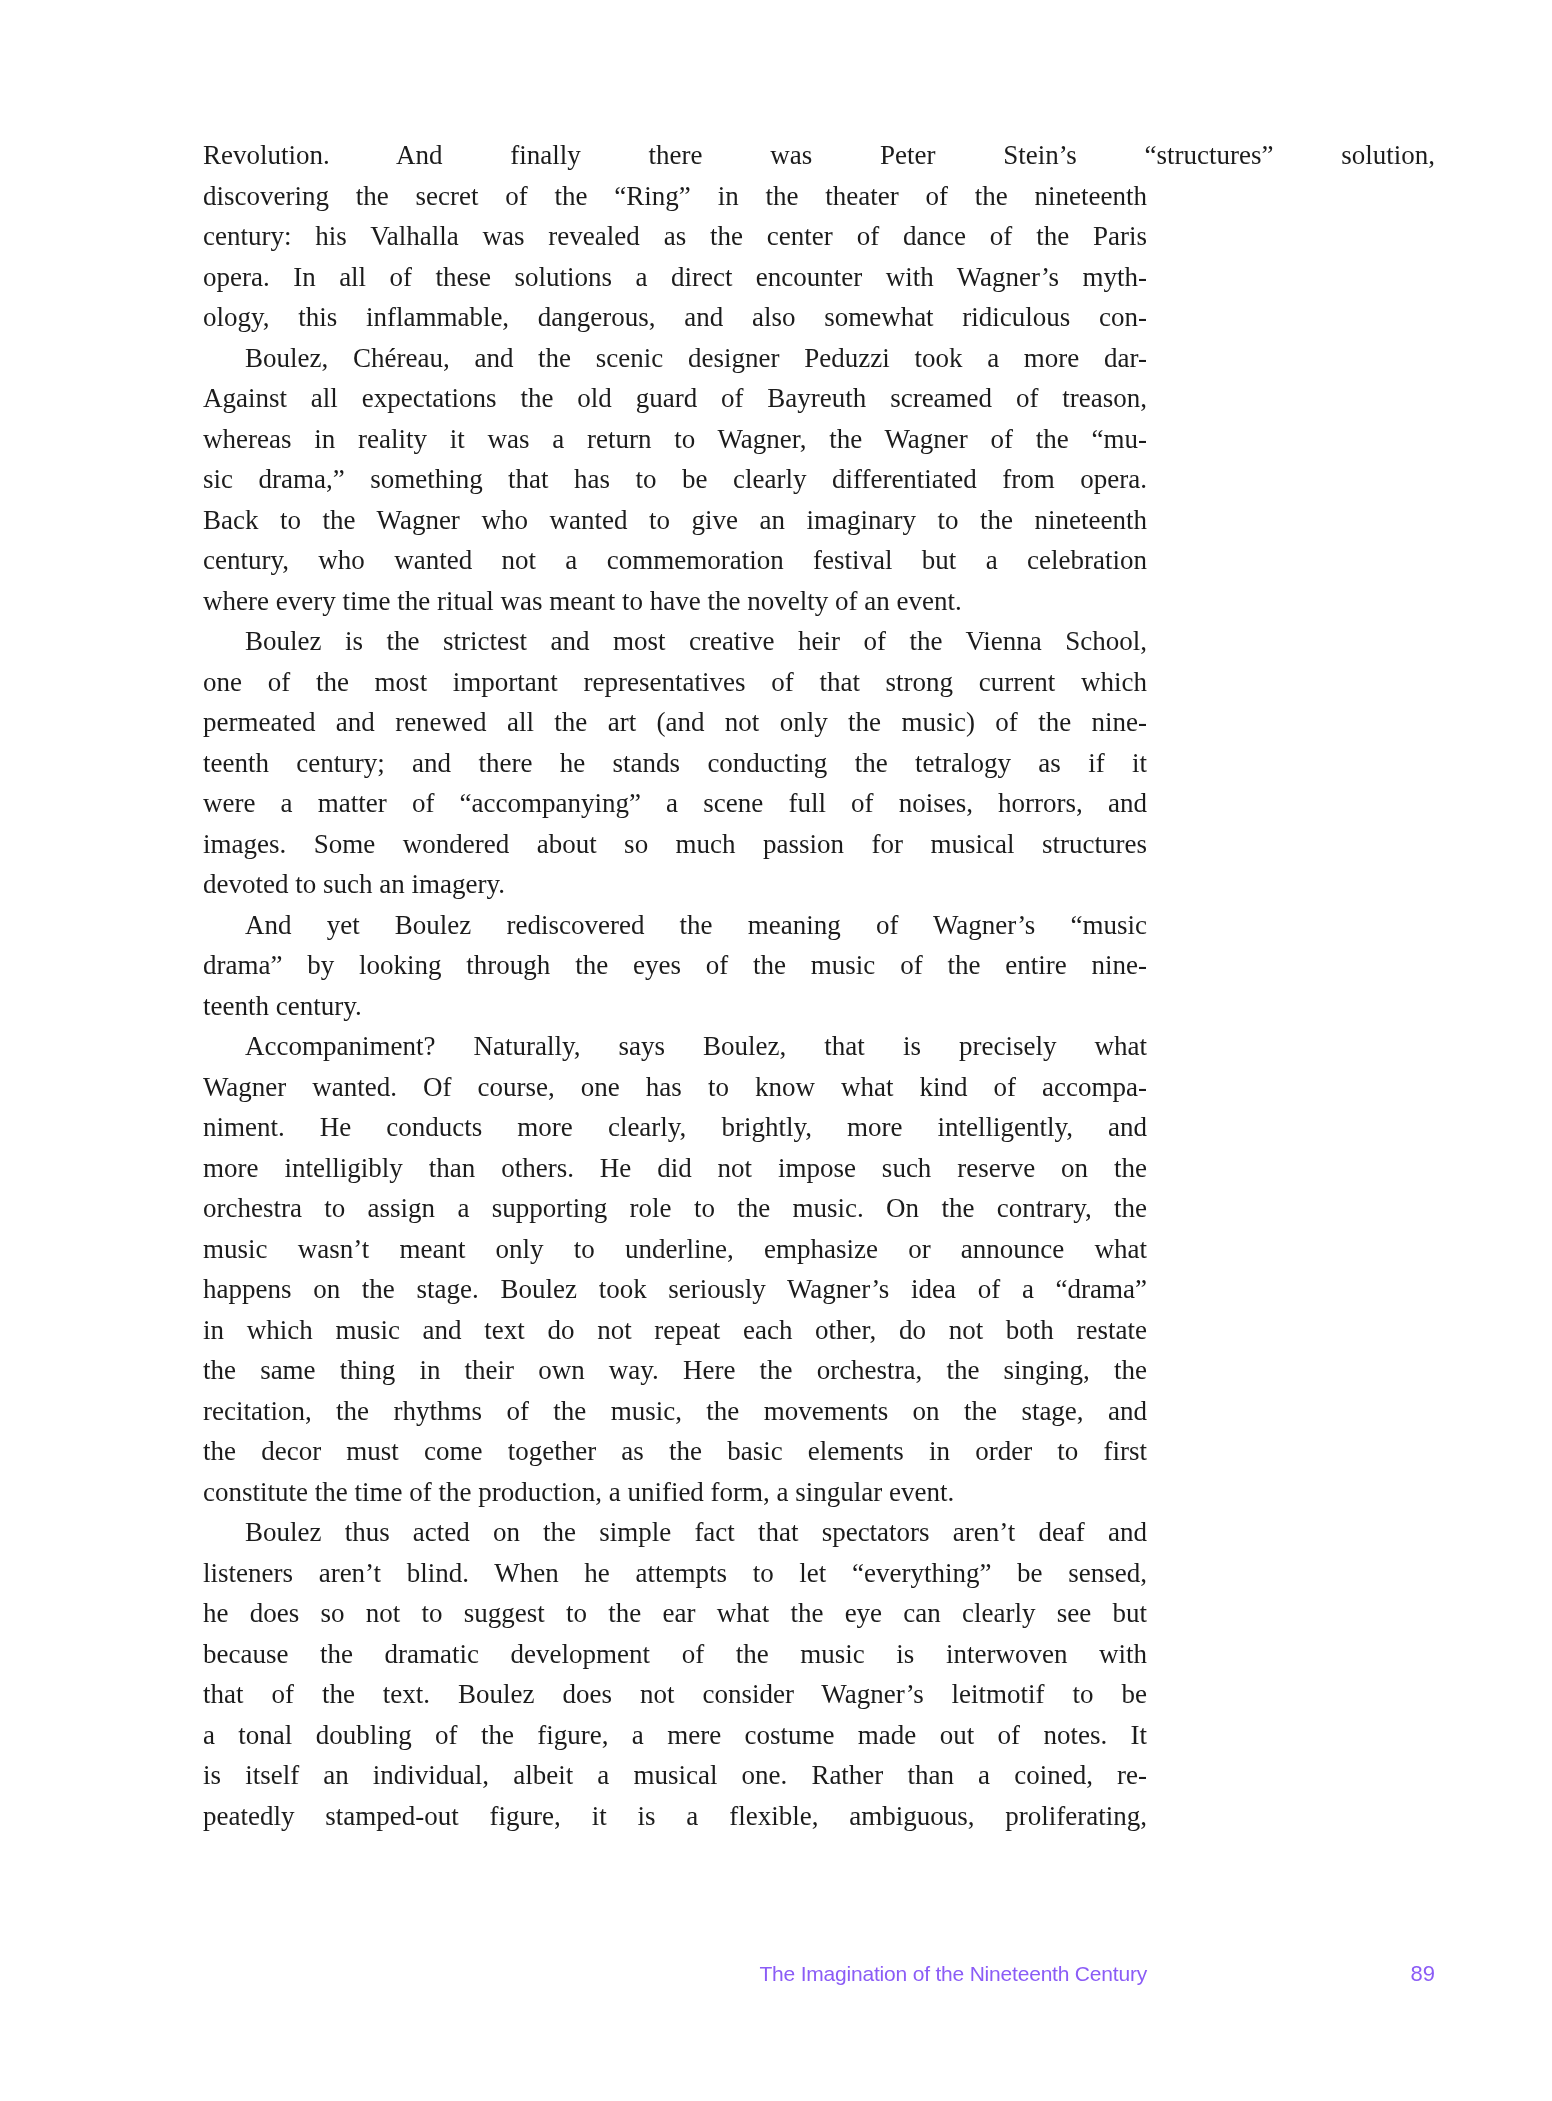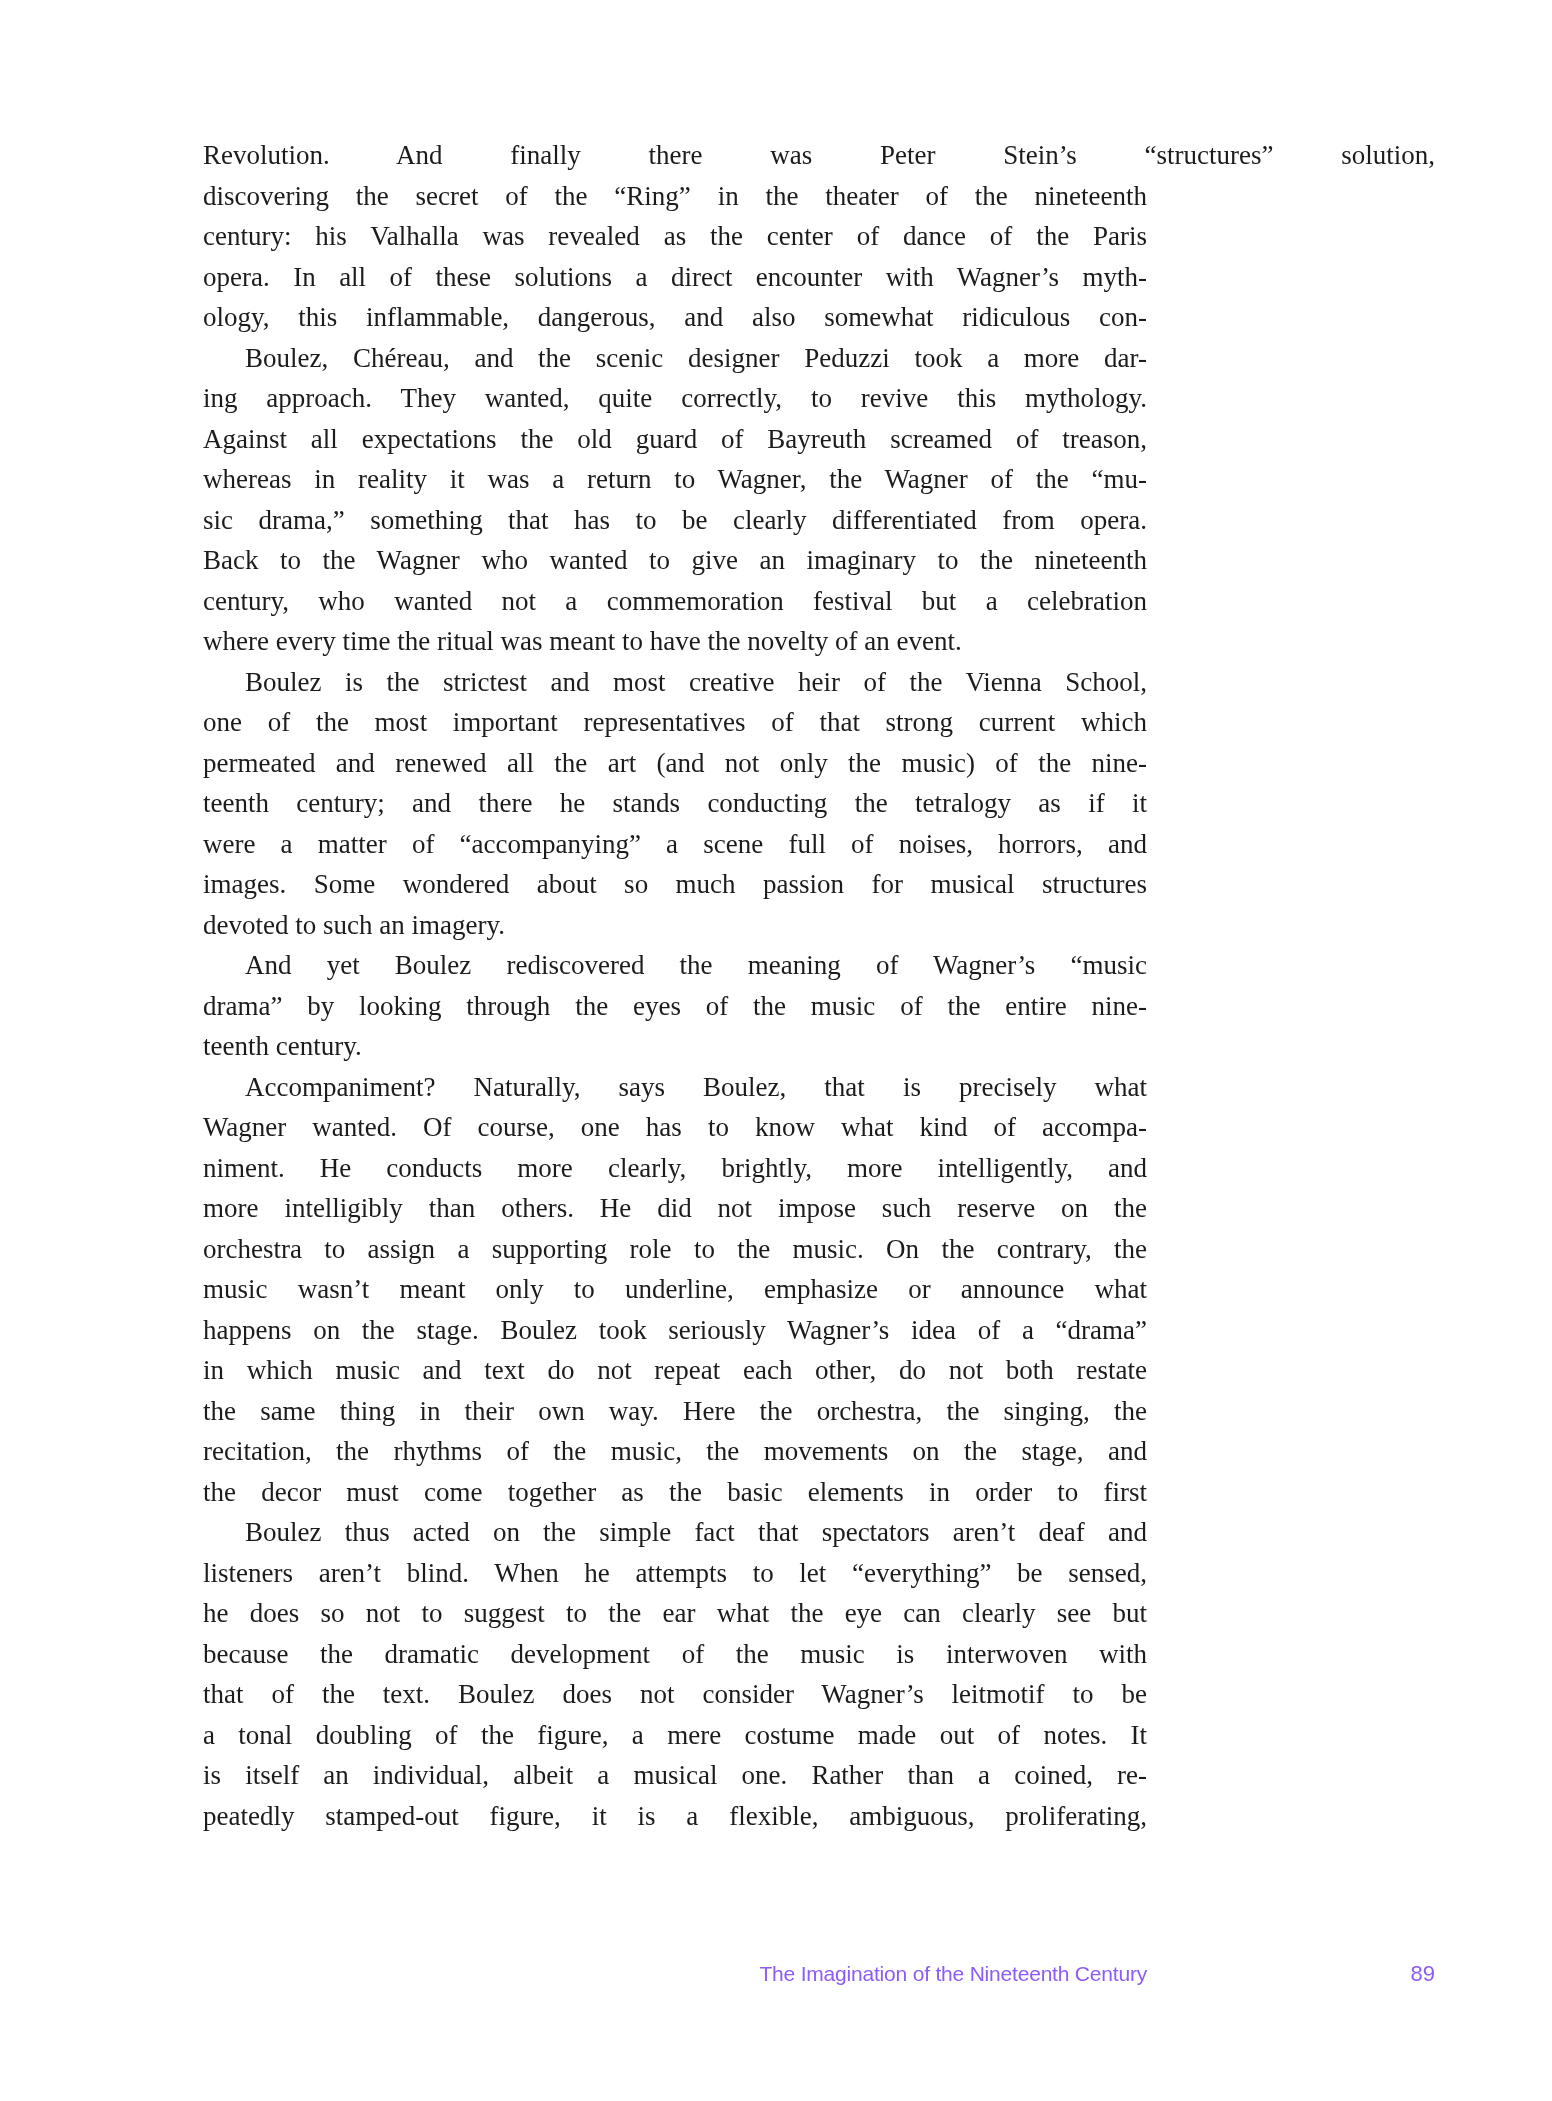--- a/index.html
+++ b/index.html
@@ -81,21 +81,20 @@
 
   <div class="paragraph">
         <div class="line overhang">Revolution. And finally there was Peter Stein’s “structures” solution,</div>
         <div class="line">discovering the secret of the “Ring” in the theater of the nineteenth</div>
         <div class="line">century: his Valhalla was revealed as the center of dance of the Paris</div>
         <div class="line">opera. In all of these solutions a direct encounter with Wagner’s myth-</div>
         <div class="line">ology, this inflammable, dangerous, and also somewhat ridiculous con-</div>
       </div>
       <div class="paragraph">
         <div class="line indent">Boulez, Chéreau, and the scenic designer Peduzzi took a more dar-</div>
-        <div class="line">ing approach. They wanted, quite correctly, to revive this mythology.</div>
         <div class="line">Against all expectations the old guard of Bayreuth screamed of treason,</div>
         <div class="line">whereas in reality it was a return to Wagner, the Wagner of the “mu-</div>
         <div class="line">sic drama,” something that has to be clearly differentiated from opera.</div>
         <div class="line">Back to the Wagner who wanted to give an imaginary to the nineteenth</div>
         <div class="line">century, who wanted not a commemoration festival but a celebration</div>
         <div class="line para-end">where every time the ritual was meant to have the novelty of an event.</div>
       </div>
       <div class="paragraph">
         <div class="line indent">Boulez is the strictest and most creative heir of the Vienna School,</div>
         <div class="line">one of the most important representatives of that strong current which</div>
@@ -115,20 +114,21 @@
         <div class="line">Wagner wanted. Of course, one has to know what kind of accompa-</div>
         <div class="line">niment. He conducts more clearly, brightly, more intelligently, and</div>
         <div class="line">more intelligibly than others. He did not impose such reserve on the</div>
         <div class="line">orchestra to assign a supporting role to the music. On the contrary, the</div>
         <div class="line">music wasn’t meant only to underline, emphasize or announce what</div>
         <div class="line">happens on the stage. Boulez took seriously Wagner’s idea of a “drama”</div>
         <div class="line">in which music and text do not repeat each other, do not both restate</div>
         <div class="line">the same thing in their own way. Here the orchestra, the singing, the</div>
         <div class="line">recitation, the rhythms of the music, the movements on the stage, and</div>
         <div class="line">the decor must come together as the basic elements in order to first</div>
+        <div class="line para-end">constitute the time of the production, a unified form, a singular event.</div>
       </div>
       <div class="paragraph">
         <div class="line indent">Boulez thus acted on the simple fact that spectators aren’t deaf and</div>
         <div class="line">listeners aren’t blind. When he attempts to let “everything” be sensed,</div>
         <div class="line">he does so not to suggest to the ear what the eye can clearly see but</div>
         <div class="line">because the dramatic development of the music is interwoven with</div>
         <div class="line">that of the text. Boulez does not consider Wagner’s leitmotif to be</div>
         <div class="line">a tonal doubling of the figure, a mere costume made out of notes. It</div>
         <div class="line">is itself an individual, albeit a musical one. Rather than a coined, re-</div>
         <div class="line">peatedly stamped-out figure, it is a flexible, ambiguous, proliferating,</div>

